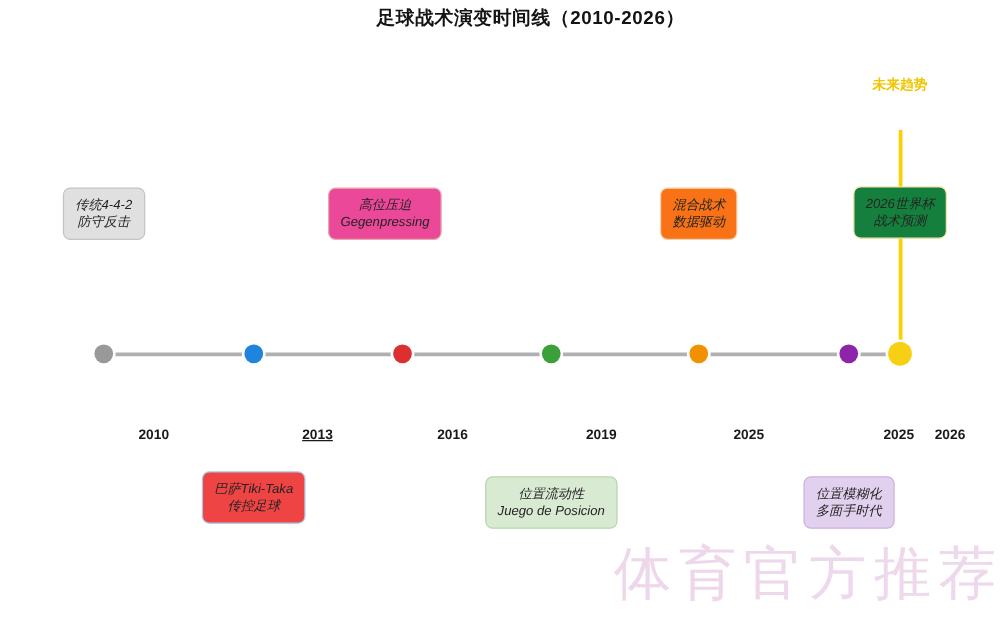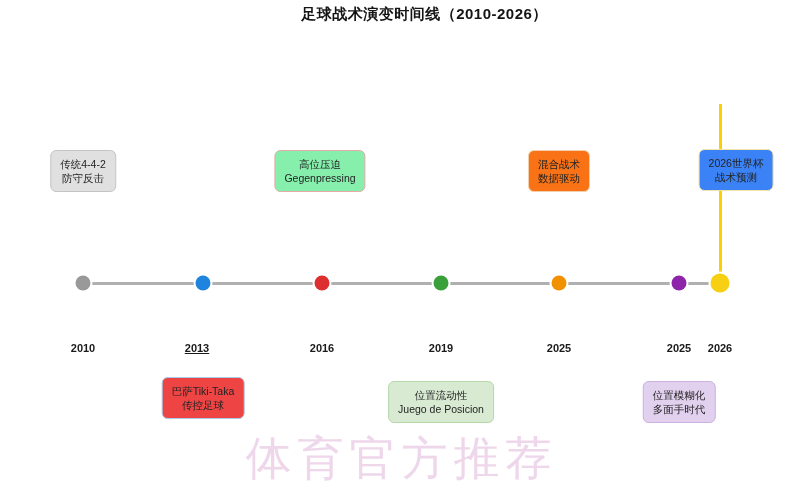--- a/index.html
+++ b/index.html
@@ -80,47 +80,49 @@
 
   
   .year-label {
     position: absolute;
     top: 342px;
     transform: translateX(-50%);
     font-size: 11px;
     font-weight: bold;
     color: #1a1a1a;
     white-space: nowrap;
+    margin-left: 40px;
   }
 
   
   .event-box {
     position: absolute;
     transform: translateX(-50%);
     padding: 6px 9px;
     border-radius: 6px;
     font-size: 10.5px;
     line-height: 1.35;
     text-align: center;
     white-space: nowrap;
     color: #232323;
     z-index: 3;
   }
   .event-box .line1,
   .event-box .line2 {
     display: block;
+    font-style: italic;
   }
 
   
   .watermark-main {
     position: absolute;
     left: 0;
     top: 428px;
     width: 803px;
-    text-align: center;
+    text-align: right;
     font-family: "Liberation Serif", "DejaVu Serif", serif;
     font-size: 46px;
     letter-spacing: 6px;
     color: #e8c9e4;
     opacity: 0.72;
     pointer-events: none;
   }
   .watermark-zhihu {
     position: absolute;
     right: 12px;
@@ -132,69 +134,70 @@
     white-space: nowrap;
   }
 </style>
 </head>
 <body>
 
 <div id="canvas">
 
   <div class="chart-title">足球战术演变时间线（2010-2026）</div>
 
+  <div class="future-note">未来趋势</div>
 
   <div class="future-line"></div>
 
   <div class="axis-line"></div>
 
   <div id="dots-layer">
       <div class="dot" style="left: 83px; top: 283px; width: 15px; height: 15px; background: rgb(153, 153, 153);"></div>
       <div class="dot" style="left: 203px; top: 283px; width: 15px; height: 15px; background: rgb(31, 132, 221);"></div>
       <div class="dot" style="left: 322px; top: 283px; width: 15px; height: 15px; background: rgb(221, 47, 47);"></div>
       <div class="dot" style="left: 441px; top: 283px; width: 15px; height: 15px; background: rgb(58, 160, 58);"></div>
       <div class="dot" style="left: 559px; top: 283px; width: 15px; height: 15px; background: rgb(242, 145, 0);"></div>
       <div class="dot" style="left: 679px; top: 283px; width: 15px; height: 15px; background: rgb(142, 36, 170);"></div>
       <div class="dot" style="left: 720px; top: 283px; width: 19px; height: 19px; background: rgb(248, 208, 19);"></div>
     </div>
   <div id="years-layer">
       <div class="year-label" style="left: 83px;">2010</div>
-      <div class="year-label" style="left: 197px; text-decoration: underline;">2013</div>
+      <div class="year-label" style="left: 214px; text-decoration: underline;">2013</div>
       <div class="year-label" style="left: 322px;">2016</div>
       <div class="year-label" style="left: 441px; text-align: right;">2019</div>
       <div class="year-label" style="left: 559px;">2025</div>
       <div class="year-label" style="left: 679px;">2025</div>
       <div class="year-label" style="left: 720px;">2026</div>
     </div>
   <div id="boxes-layer">
       <div class="event-box" style="left: 83px; background: rgb(224, 224, 224); border: 1px solid rgb(196, 196, 196); top: 150px;">
         <span class="line1">传统4-4-2</span>
         <span class="line2">防守反击</span>
       </div>
       <div class="event-box" style="left: 203px; background: #ef4444; border: 1px solid rgb(169, 201, 232); top: 377px;">
         <span class="line1">巴萨Tiki-Taka</span>
         <span class="line2">传控足球</span>
       </div>
-      <div class="event-box" style="left: 320px; background: #86efac; border: 1px solid rgb(230, 169, 169); top: 150px;">
+      <div class="event-box" style="left: 308px; background: #ec4899; border: 1px solid rgb(230, 169, 169); top: 150px;">
         <span class="line1">高位压迫</span>
         <span class="line2">Gegenpressing</span>
       </div>
       <div class="event-box" style="left: 441px; background: rgb(217, 234, 211); border: 1px solid rgb(182, 215, 168); top: 381px;">
         <span class="line1">位置流动性</span>
         <span class="line2">Juego de Posicion</span>
       </div>
       <div class="event-box" style="left: 559px; background: #f97316; border: 1px solid rgb(240, 208, 173); top: 150px;">
         <span class="line1">混合战术</span>
         <span class="line2">数据驱动</span>
       </div>
       <div class="event-box" style="left: 679px; background: rgb(226, 208, 239); border: 1px solid rgb(203, 176, 224); top: 381px;">
         <span class="line1">位置模糊化</span>
         <span class="line2">多面手时代</span>
       </div>
-      <div class="event-box" style="left: 736px; background: #3b82f6; border: 1px solid rgb(243, 227, 168); top: 149px;">
+      <div class="event-box" style="left: 720px; background: #15803d; border: 1px solid rgb(243, 227, 168); top: 149px;">
         <span class="line1">2026世界杯</span>
         <span class="line2">战术预测</span>
       </div>
     </div>
 
   <div class="watermark-main">体育官方推荐</div>
 
 
 </div>
 

